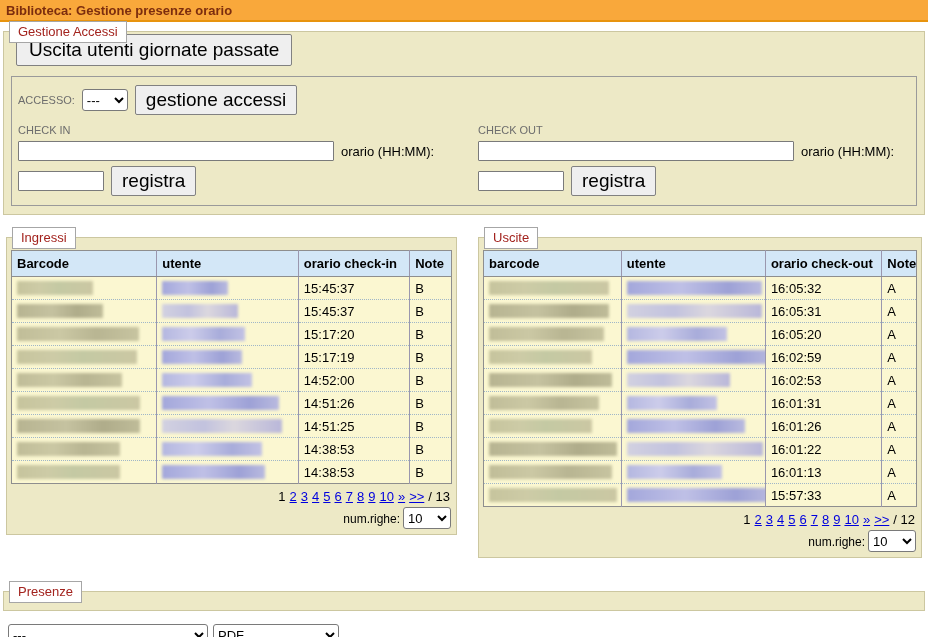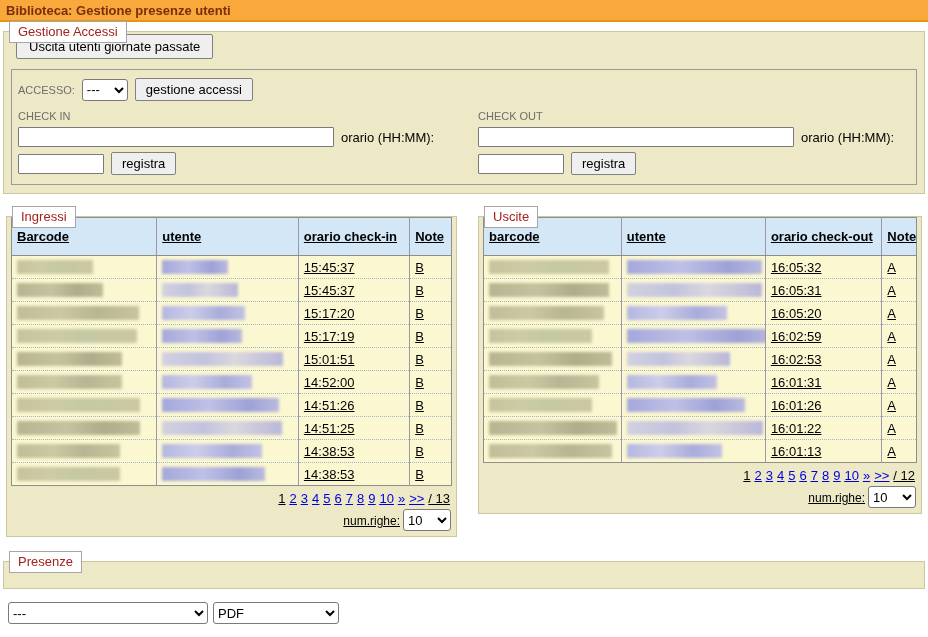--- a/index.html
+++ b/index.html
@@ -24,21 +24,21 @@
   .legend {
     position:absolute; top:-11px; left:5px;
     background:#ffffff; border:1px solid #A6A6A6;
     padding:2px 8px 3px 8px; font-size:13px; color:#A3231E;
     white-space:nowrap;
   }
 
   
   .btn {
     background:#EFEFEF; border:1px solid #818181; border-radius:2px;
-    font-family:inherit; font-size:13px; color:#000;
+    font-family:inherit; font-size:19px; color:#000;
     padding:3px 10px; cursor:pointer;
   }
   .btn-large { padding:4px 12px; }
   input[type=text] {
     border:1px solid #7A7A7A; border-radius:1px; background:#fff;
     height:20px; font-family:inherit; font-size:13px; padding:1px 4px;
   }
   select {
     font-family:inherit; font-size:13px; height:22px;
     border:1px solid #7A7A7A; border-radius:3px; background:#fff;
@@ -54,30 +54,30 @@
   .mini-label { color:#6D6D6D; font-size:11px; }
   .accesso-select { width:46px; }
   .check-grid { display:grid; grid-template-columns:1fr 1fr;gap:28px; }
   .check-line { display:flex; align-items:center; gap:7px; margin-top:5px; }
   .input-wide { width:316px; }
   .input-small { width:86px; }
   .orario-label { font-size:13px; }
 
   
   .tables-row { display:flex; gap:15px; margin:22px 3px 0 3px; align-items:flex-start; }
-  .table-fs { padding:0 4px 5px 4px;text-decoration:underline; }
+  .table-fs { padding:12px 4px 5px 4px; }
   .table-fs.ingressi { width:451px; flex:none; }
   .table-fs.uscite { flex:1; }
   table.data {
     width:100%; border-collapse:collapse; background:#FBF7D1;
     border:1px solid #8E8E8E; table-layout:fixed;
   }
   table.data th {
     background:#D3E7F7; text-align:left; font-weight:bold; font-size:13px;
-    padding:3px 5px; height:38px;
+    padding:3px 5px; height:26px;
     border-bottom:1px solid #8E8E8E; border-right:1px solid #9A97AE;
   }
   table.data td {
     font-size:13px; padding:3px 5px; height:23px;
     border-right:1px solid #9A97AE; border-bottom:1px dotted #9FB6C8;
     overflow:hidden;
   }
   table.data th:last-child, table.data td:last-child { border-right:none; }
   table.data tr:last-child td { border-bottom:none; }
 
@@ -90,32 +90,32 @@
   .blob.ut.v2 { background:linear-gradient(90deg,#B4B7E0,#CCCCEA 35%,#A8ACDA 70%,#C2C2E4); }
 
   .pagination { text-align:right; font-size:13px; margin-top:5px; padding-right:2px; }
   .pagination a { color:#0000DE; text-decoration:underline; margin-left:4px; cursor:pointer; }
   .pagination .pcur { color:#000; }
   .pagination .ptotal { margin-left:4px; }
   .numrighe { text-align:right; font-size:12px; margin-top:3px; padding-right:1px; }
   .numrighe select { width:48px; margin-left:3px; }
 
   
-  #presenze { margin-top:24px; height:28px; }
+  #presenze { margin-top:33px; height:20px; }
 
   
   .bottom-controls { padding:13px 0 0 8px; }
   .select-report { width:200px; }
   .select-format { width:126px; margin-left:5px; }
 </style>
 </head>
 <body>
 
 <div class="titlebar">
-  <span>Biblioteca: Gestione presenze utenti</span>
+  <span>Biblioteca: Gestione presenze orario</span>
 </div>
 
 <div class="fs" id="gestione">
   <div class="legend">Gestione Accessi</div>
 
   <div class="uscita-row">
     <button class="btn btn-large">Uscita utenti giornate passate</button>
   </div>
 
   <div class="inner-panel">
@@ -209,30 +209,20 @@
               <div class="blob bc v0" style="width: 120px;"></div>
             </td>
             <td>
               <div class="blob ut v1" style="width: 80px;"></div>
             </td>
             <td>15:17:19</td>
             <td>B</td>
           </tr>
           <tr>
             <td>
-              <div class="blob bc v1" style="width: 105px;"></div>
-            </td>
-            <td>
-              <div class="blob ut v0" style="width: 121px;"></div>
-            </td>
-            <td>15:01:51</td>
-            <td>B</td>
-          </tr>
-          <tr>
-            <td>
               <div class="blob bc v2" style="width: 105px;"></div>
             </td>
             <td>
               <div class="blob ut v2" style="width: 90px;"></div>
             </td>
             <td>14:52:00</td>
             <td>B</td>
           </tr>
           <tr>
             <td>
@@ -383,20 +373,30 @@
           <tr>
             <td>
               <div class="blob bc v2" style="width: 123px;"></div>
             </td>
             <td>
               <div class="blob ut v2" style="width: 95px;"></div>
             </td>
             <td>16:01:13</td>
             <td>A</td>
           </tr>
+          <tr>
+            <td>
+              <div class="blob bc v0" style="width: 128px;"></div>
+            </td>
+            <td>
+              <div class="blob ut v1" style="width: 145px;"></div>
+            </td>
+            <td>15:57:33</td>
+            <td>A</td>
+          </tr>
         </tbody>
     </table>
     <div class="pagination" id="uscite-pag"><span class="pcur">1</span><a>2</a><a>3</a><a>4</a><a>5</a><a>6</a><a>7</a><a>8</a><a>9</a><a>10</a><a>»</a><a>&gt;&gt;</a><span class="ptotal">/ 12</span></div>
     <div class="numrighe">
       <span>num.righe:</span><select><option>10</option></select>
     </div>
   </div>
 </div>
 
 <div class="fs" id="presenze">

